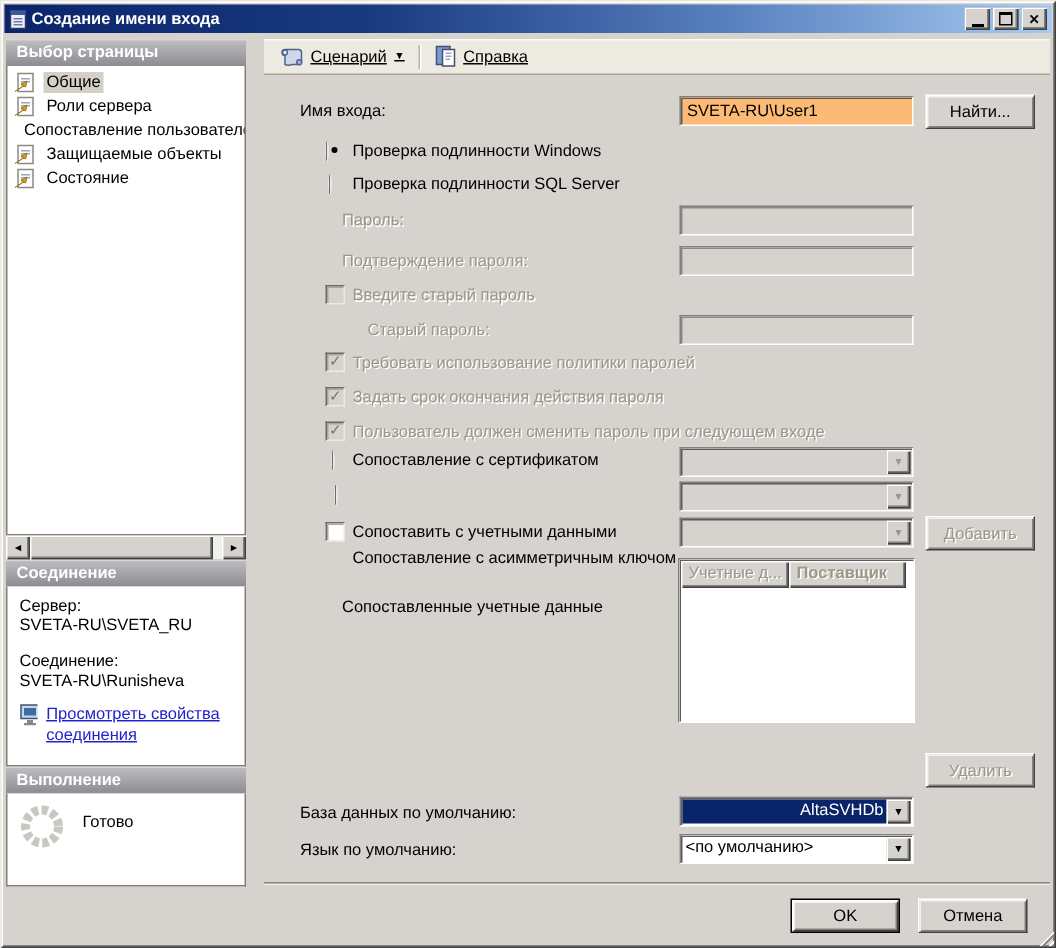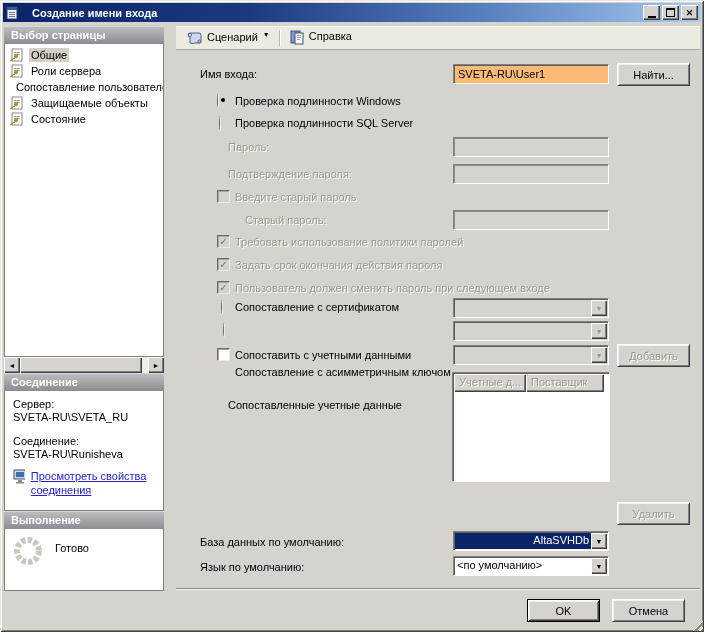--- a/index.html
+++ b/index.html
@@ -8,21 +8,21 @@
     position:relative;width:704px;height:632px;background:#d6d3ce;
     font-family:"Liberation Sans",sans-serif;font-size:11px;color:#000;
     box-shadow: inset 1px 1px 0 #e9e7e2, inset -1px -1px 0 #404040,
                 inset 2px 2px 0 #fff, inset -2px -2px 0 #808080;
     overflow:hidden;
   }
   
   .titlebar{position:absolute;left:3px;top:3px;right:3px;height:19px;
     background:linear-gradient(90deg,#0a246a 0%,#1a3a80 35%,#5a82c0 70%,#a6caf0 100%);
     display:flex;align-items:center;padding:0 3px;}
-  .title-text{color:#fff;font-weight:bold;margin-left:13px;flex:1;white-space:nowrap;overflow:hidden;}
+  .title-text{color:#fff;font-weight:bold;margin-left:2px;flex:1;white-space:nowrap;overflow:hidden;}
   .tb-btn{width:17px;height:15px;background:#d6d3ce;margin-left:2px;flex:0 0 auto;
     box-shadow: inset 1px 1px 0 #fff, inset -1px -1px 0 #404040, inset -2px -2px 0 #808080;
     display:flex;align-items:center;justify-content:center;font-size:9px;font-weight:bold;cursor:default;}
   .glyph-min{display:block;width:8px;height:2px;background:#000;margin-top:8px;}
   .glyph-max{display:block;width:9px;height:9px;border:1px solid #000;border-top-width:2px;}
   
   .section-header{height:18px;background:linear-gradient(180deg,#c0bfc3 0%,#a3a2a7 55%,#8d8c92 100%);
     color:#fff;font-weight:bold;padding:3px 7px 0;box-shadow: inset 0 1px 0 #d7d6d9;white-space:nowrap;overflow:hidden;}
   .sidebar{position:absolute;left:4px;top:26px;width:160px;bottom:4px;}
   .page-list{position:absolute;top:18px;left:0;right:0;height:313px;background:#fff;
@@ -45,21 +45,21 @@
   .link{color:#2222cc;text-decoration:underline;line-height:14px;cursor:pointer;}
   .exec-header{position:absolute;top:485px;left:0;right:0;}
   .exec-panel{position:absolute;top:503px;left:0;right:0;height:62px;background:#fff;
     border:1px solid #828075;border-top:none;display:flex;padding:5px 6px;}
   .exec-status{margin:8px 0 0 10px;}
   
   .main{position:absolute;left:176px;top:26px;right:4px;bottom:4px;}
   .toolbar{position:absolute;top:0;left:0;right:0;height:24px;background:#edebe1;
     border-bottom:1px solid #a9a699;box-shadow: inset 0 1px 0 #fbfaf7;
     display:flex;align-items:center;padding-left:7px;}
-  .tool-btn{display:flex;align-items:flex-start;gap:4px;padding:2px 4px;cursor:default;}
+  .tool-btn{display:flex;align-items:center;gap:4px;padding:2px 4px;cursor:default;text-decoration:underline;}
   .dd-arrow{font-size:7px;margin-left:1px;}
   .tb-sep{width:1px;height:16px;background:#b9b6a9;box-shadow:1px 0 0 #fff;margin:0 5px;}
   
   .form{position:absolute;top:25px;left:0;right:0;bottom:40px;background:#d6d3ce;}
   .abs{position:absolute;white-space:nowrap;}
   .lbl{line-height:13px;}
   .dis{color:#9b978a;text-shadow:1px 1px 0 #fff;}
   .field{width:156px;height:20px;background:#fdba74;border:1px solid;border-color:#808080 #fff #fff #808080;
     box-shadow: inset 1px 1px 0 #5c5c5c;padding:2px 4px;font-family:"Liberation Sans",sans-serif;font-size:11px;color:#000;}
   .field.fdis{background:#d6d3ce;box-shadow: inset 1px 1px 0 #8c8a80;}
@@ -291,21 +291,21 @@
         <span class="combo-value"></span>
         <span class="combo-btn">▼</span>
       </div>
       <div class="abs btn bdis" style="left:441px;top:293px;width:73px;">Добавить</div>
 
       
       <span class="abs lbl" style="left:52px;top:348px;width:180px;white-space:normal;">Сопоставленные учетные данные</span>
       <div class="abs cred-table" style="left:276px;top:321px;">
         <div class="cred-head">
           <span class="cred-col" style="width:72px;">Учетные д...</span>
-          <span class="cred-col" style="width:78px;">Поставщик</span>
+          <span class="cred-col" style="width:78px;font-weight:bold;">Поставщик</span>
         </div>
       </div>
       <div class="abs btn bdis" style="left:441px;top:451px;width:73px;">Удалить</div>
 
       
       <span class="abs lbl" style="left:24px;top:485px;">База данных по умолчанию:</span>
       <div class="abs combo focused" style="left:277px;top:480px;">
         <span class="combo-value">AltaSVHDb</span>
         <span class="combo-btn">▼</span>
       </div>

